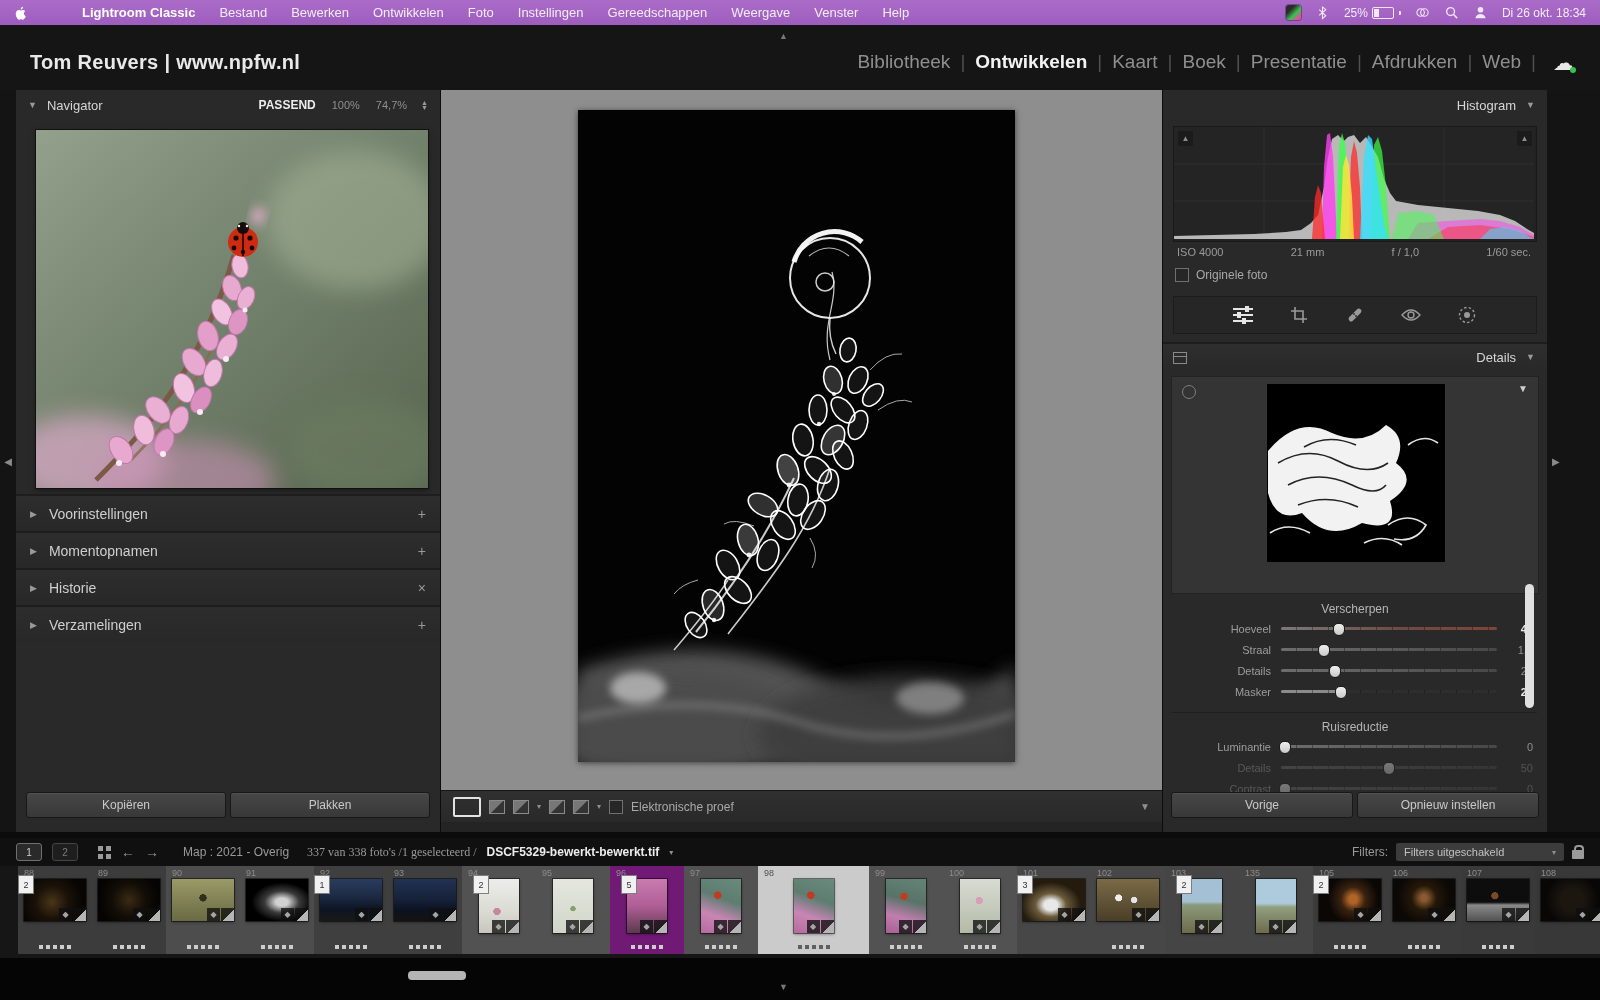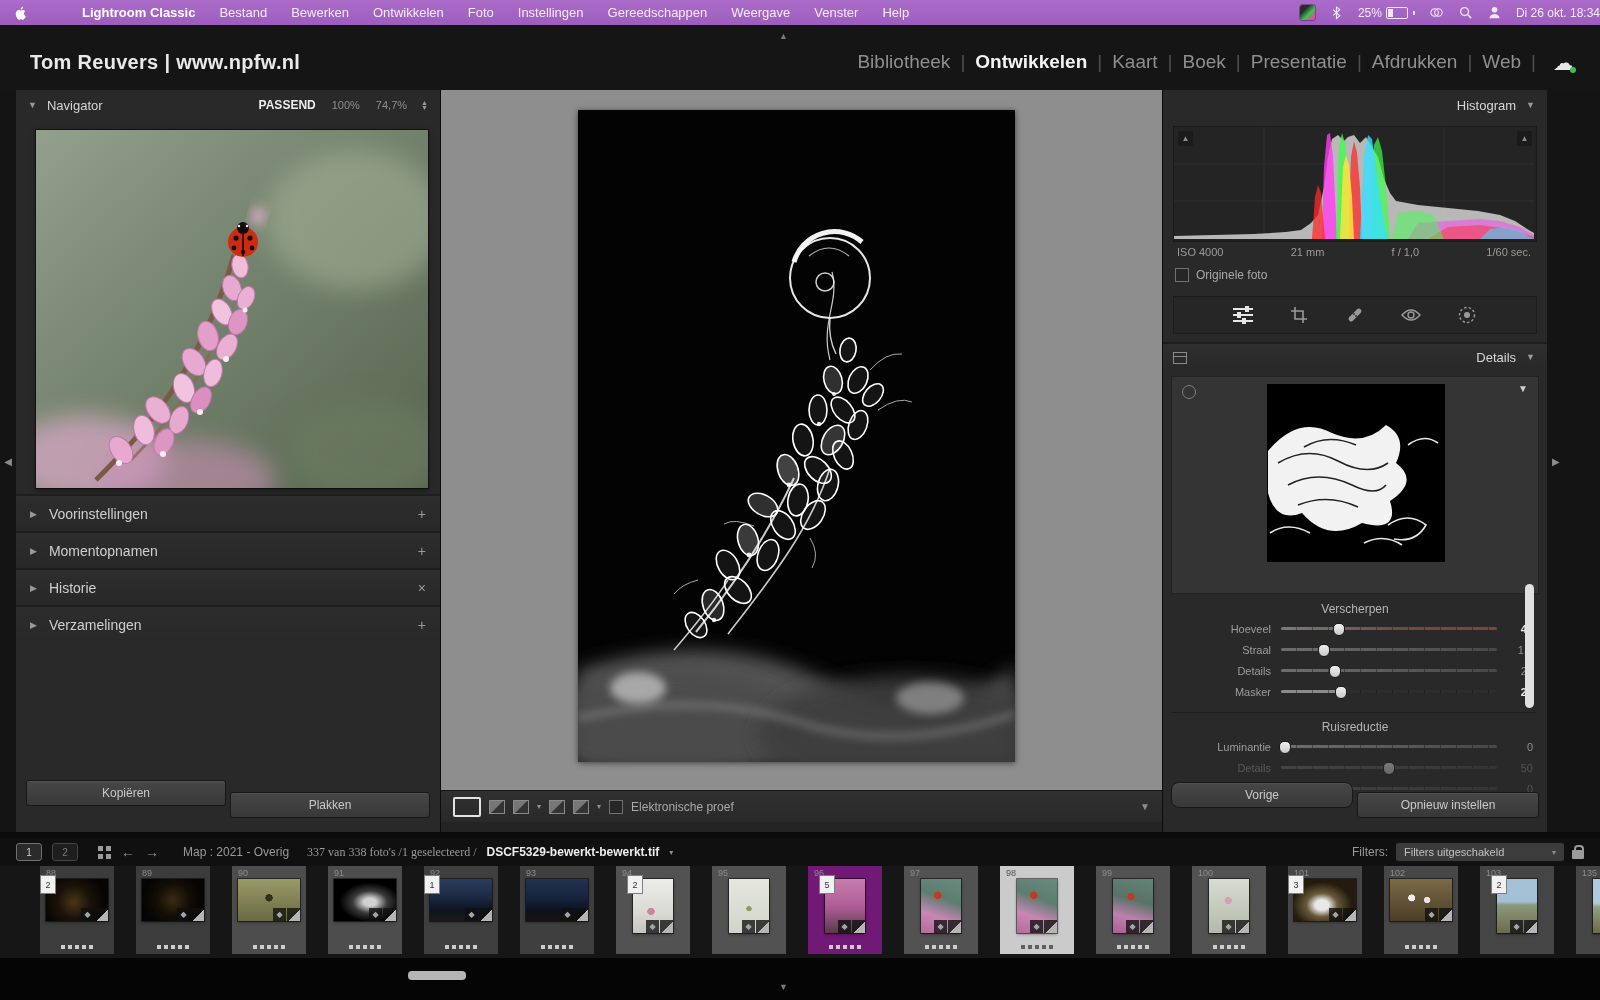--- a/index.html
+++ b/index.html
@@ -5,21 +5,21 @@
   html,body{margin:0;padding:0;background:#000;}
   #app{position:relative;width:1600px;height:1000px;background:#0d0d0d;overflow:hidden;
        font-family:"Liberation Sans",sans-serif;color:#c8c8c8;user-select:none;}
   
   #menubar{position:absolute;left:0;top:0;width:1600px;height:25px;
     background:linear-gradient(#ab6cc9,#9d5dbd);display:flex;align-items:center;
     font-size:13px;color:#f3ecf8;}
   #menubar .apple{width:14px;height:14px;margin:0 18px 0 14px;}
   #menu-items{display:flex;gap:24px;align-items:center;padding-left:36px;}
   #menu-items .app-name{font-weight:bold;color:#fff;}
-  #menu-status{margin-left:auto;display:flex;align-items:center;gap:14px;font-size:12px;}
+  #menu-status{margin-left:auto;display:flex;align-items:center;gap:14px;padding-right:14px;font-size:12px;}
   .appbadge{width:15px;height:15px;border-radius:3px;background:linear-gradient(135deg,#2a2a2a 30%,#39c24f 60%,#e04f9a 85%);box-shadow:0 0 0 1px rgba(0,0,0,.3);}
   .batt{display:flex;align-items:center;gap:4px;}
   .batt .shell{width:20px;height:10px;border:1px solid #f0e6f6;border-radius:2px;position:relative;}
   .batt .shell i{position:absolute;left:1px;top:1px;bottom:1px;width:25%;background:#f0e6f6;}
   .batt .nub{width:2px;height:4px;background:#f0e6f6;border-radius:0 1px 1px 0;margin-left:1px;}
   .mb-ico{width:15px;height:15px;display:inline-block;}
   
   #titlebar{position:absolute;left:0;top:25px;width:1600px;height:65px;background:#151515;}
   #identity{position:absolute;left:30px;top:26px;font-size:20px;font-weight:bold;color:#e9e9e9;letter-spacing:.3px;}
   #collapse-top{position:absolute;left:779px;top:6px;color:#777;font-size:9px;}
@@ -109,21 +109,21 @@
   #strip-folder{margin-left:14px;}
   #strip-count{margin-left:8px;font-family:Liberation Serif, serif;}
   #strip-file{color:#ededed;font-weight:bold;}
   #filterzone{margin-left:auto;display:flex;align-items:center;gap:8px;}
   #filter-dd{width:152px;height:18px;background:#3c3c3c;border-radius:2px;display:flex;align-items:center;
     padding:0 8px;font-size:11px;color:#c2c2c2;justify-content:space-between;}
   #lock-ico{width:12px;height:9px;background:#9a9a9a;border-radius:1px;position:relative;margin-top:4px;}
   #lock-ico::before{content:"";position:absolute;left:2px;top:-5px;width:6px;height:5px;border:2px solid #9a9a9a;border-bottom:none;border-radius:4px 4px 0 0;}
   
   #filmstrip{position:absolute;left:0;top:866px;width:1600px;height:92px;background:#161616;display:flex;padding-left:18px;box-sizing:border-box;overflow:hidden;}
-  .cell{position:relative;width:74px;height:88px;flex:0 0 74px;margin-left:22px;}
+  .cell{position:relative;width:74px;height:88px;flex:0 0 74px;}
   .cell .idx{position:absolute;top:2px;left:6px;font-size:9px;color:#8d8d8d;}
   .cell.sel .idx{color:#505050;}
   .photo{position:absolute;top:13px;left:50%;transform:translateX(-50%);width:62px;height:42px;
     box-shadow:0 0 0 1px rgba(0,0,0,.45),0 1px 3px rgba(0,0,0,.5);}
   .photo.vert{width:40px;height:54px;}
   .stackbadge{position:absolute;top:-4px;left:-6px;width:14px;height:17px;background:#f1f1f1;border:1px solid #7e7e7e;
     color:#333;font-size:9px;display:flex;align-items:center;justify-content:center;}
   .corners{position:absolute;bottom:0;right:0;display:flex;gap:1px;}
   .cicon{width:13px;height:13px;background:rgba(15,15,15,.78);color:#a5a5a5;font-size:8px;display:flex;align-items:center;justify-content:center;}
   .cicon.diag{background:linear-gradient(135deg,rgba(15,15,15,.78) 55%,#b5b5b5 55%);}
@@ -300,21 +300,21 @@
           <span>Historie</span>
           <span class="act">×</span>
         </div>
         <div class="lsec">
           <span class="tri">▶</span>
           <span>Verzamelingen</span>
           <span class="act">+</span>
         </div>
       </div>
 
-    <div class="panelbtn" style="left:10px;bottom:26px;width:198px;">Kopiëren</div>
+    <div class="panelbtn" style="left:10px;bottom:14px;width:198px;">Kopiëren</div>
     <div class="panelbtn" style="right:10px;bottom:14px;width:198px;">Plakken</div>
   </div>
 
   <div id="center">
     <div id="canvas">
 
       <svg id="mainphoto" viewBox="0 0 437 652" preserveAspectRatio="none">
         <defs>
           <filter id="mblur" x="-50%" y="-50%" width="200%" height="200%">
               <feGaussianBlur stdDeviation="9"></feGaussianBlur>
@@ -575,21 +575,21 @@
           <span class="slabel">Contrast</span>
           <span class="strack ">
             <span class="sthumb" style="left: 2%;"></span>
           </span>
           <span class="sval">0</span>
         </div>
       </div>
 
     <div id="rp-scrollbar"></div>
 
-    <div class="panelbtn" style="left:8px;bottom:24px;width:180px;border-radius:8px;">Vorige</div>
+    <div class="panelbtn" style="left:8px;bottom:14px;width:180px;">Vorige</div>
     <div class="panelbtn" style="right:8px;bottom:14px;width:180px;">Opnieuw instellen</div>
   </div>
 
   <div id="stripgap"></div>
 
   <div id="stripheader">
     <span class="winbtn">1</span>
     <span class="winbtn off">2</span>
     <span id="grid-ico"></span>
     <span class="navarrow">←</span>
@@ -752,21 +752,21 @@
           </span>
         </div>
         <span class="stars">
           <span class="star"></span>
           <span class="star"></span>
           <span class="star"></span>
           <span class="star"></span>
           <span class="star"></span>
         </span>
       </div>
-      <div class="cell sel" style="background: rgb(203, 203, 203);">
+      <div class="cell sel" style="background: rgb(203, 203, 203); padding-left: 37px;">
         <span class="idx">98</span>
         <div class="photo vert" style="background: radial-gradient(circle at 42% 30%, rgb(194, 59, 30) 0px, rgb(194, 59, 30) 8%, rgba(0, 0, 0, 0) 9%), linear-gradient(200deg, rgb(106, 138, 126) 0%, rgb(93, 125, 113) 38%, rgb(200, 134, 180) 68%, rgb(184, 105, 159) 100%);">
           <span class="corners">
             <span class="cicon">◆</span>
             <span class="cicon diag"></span>
           </span>
         </div>
         <span class="stars">
           <span class="star"></span>
           <span class="star"></span>

